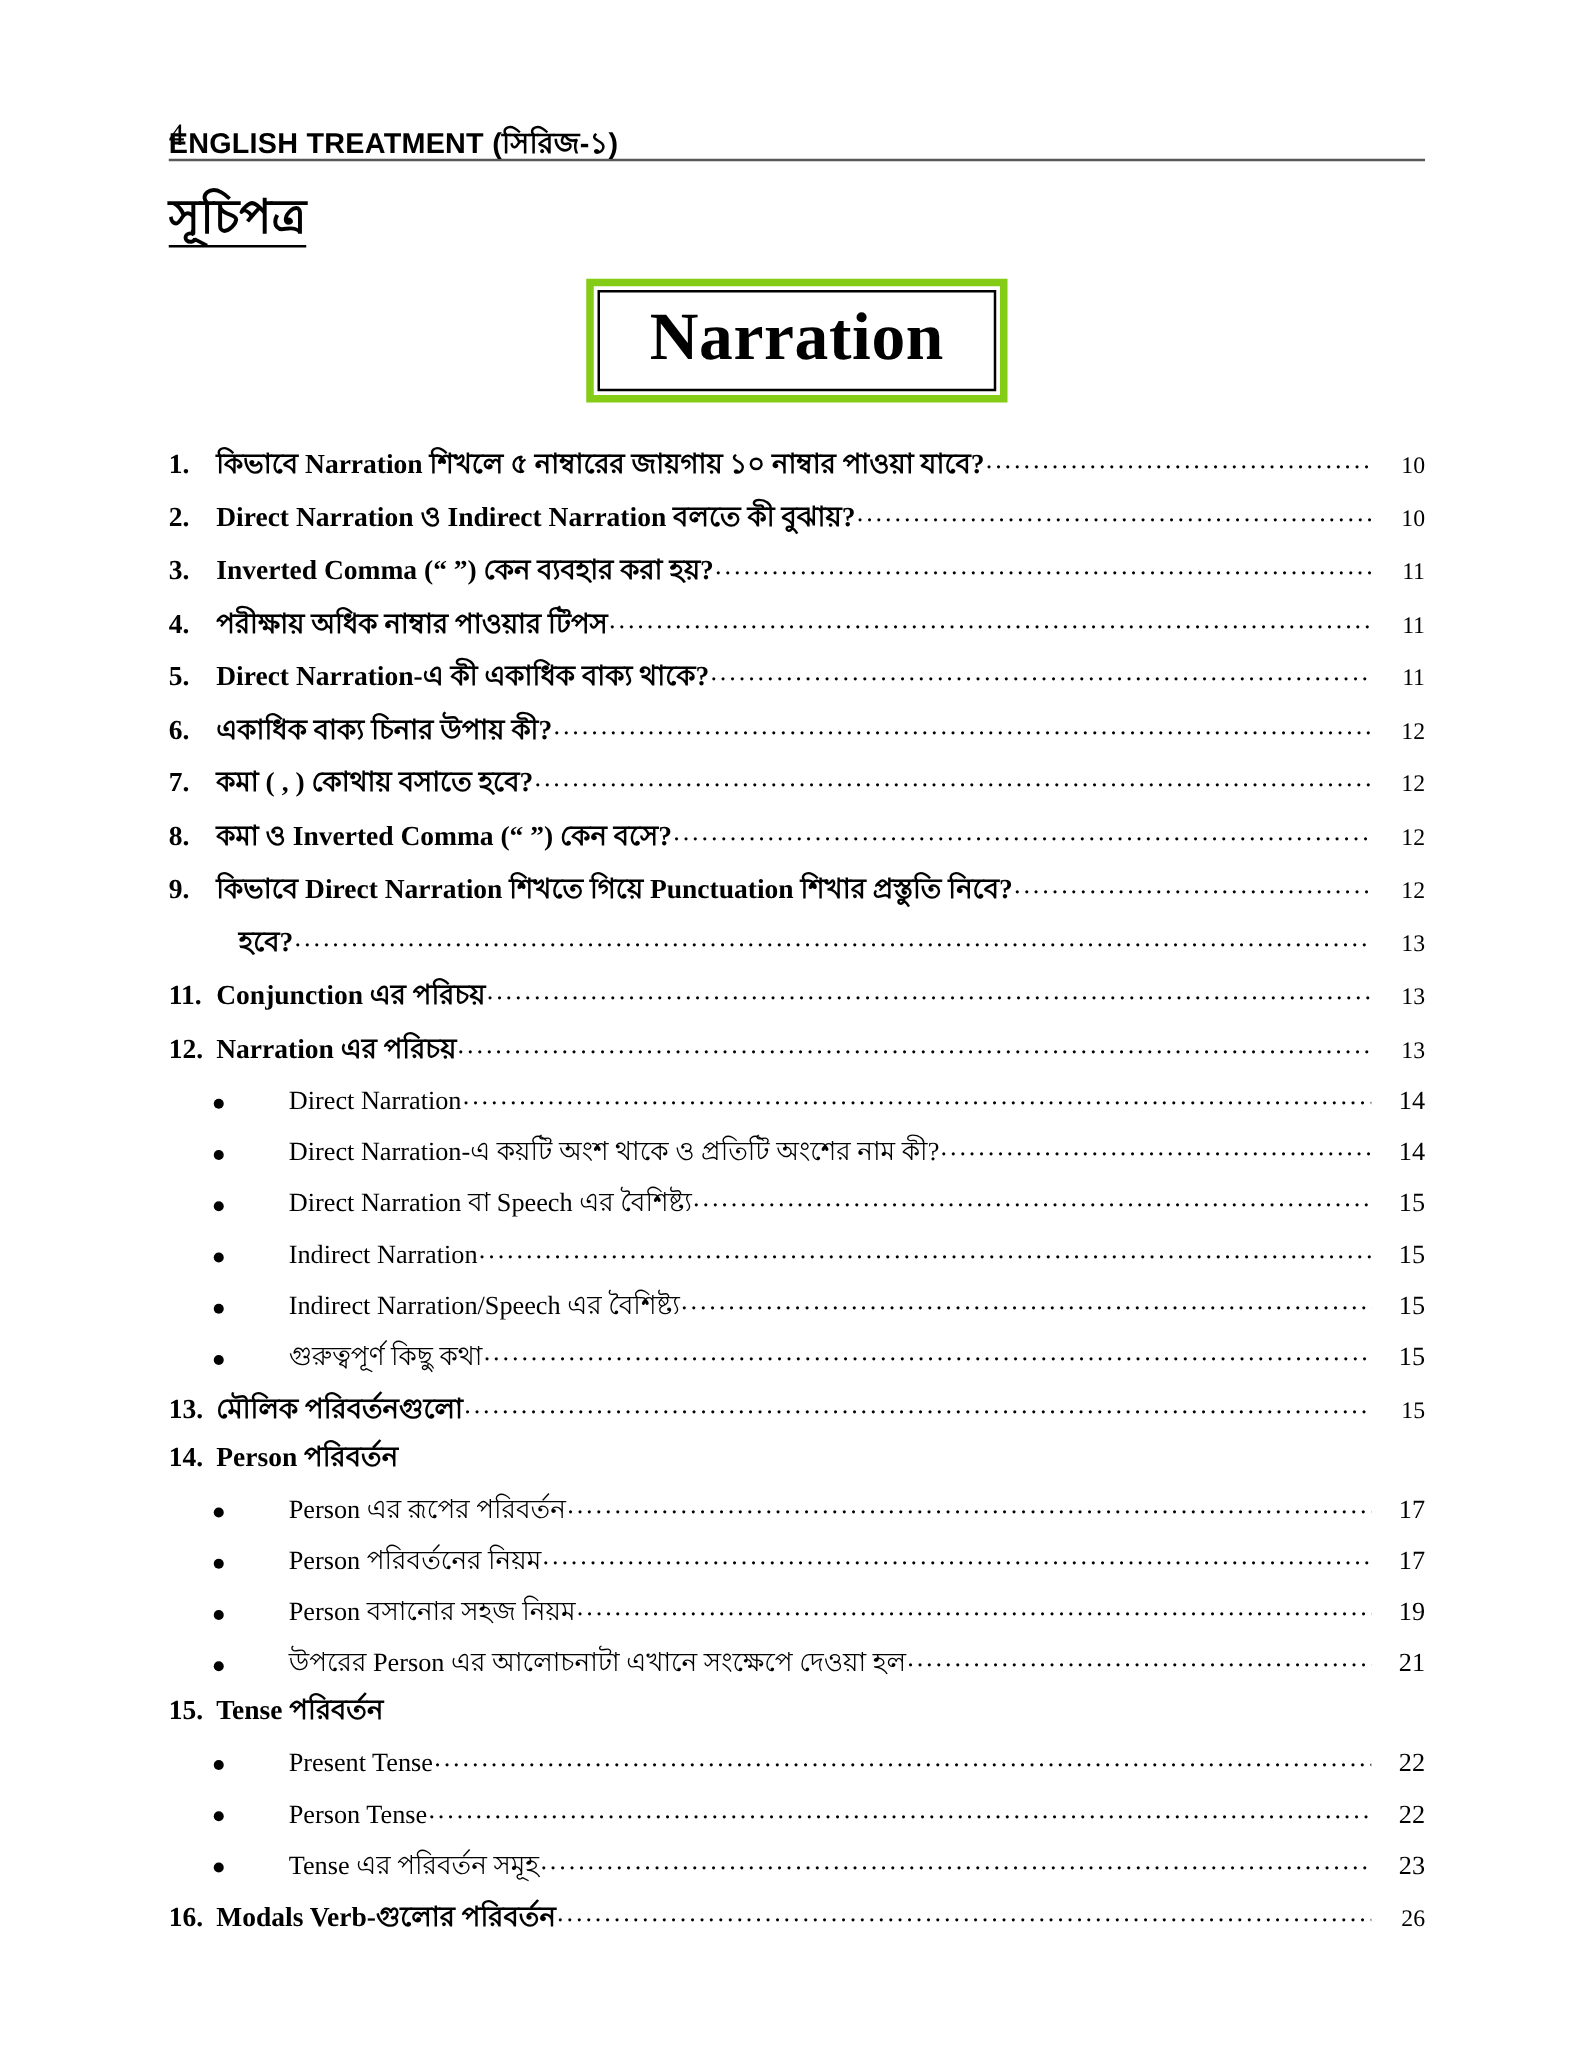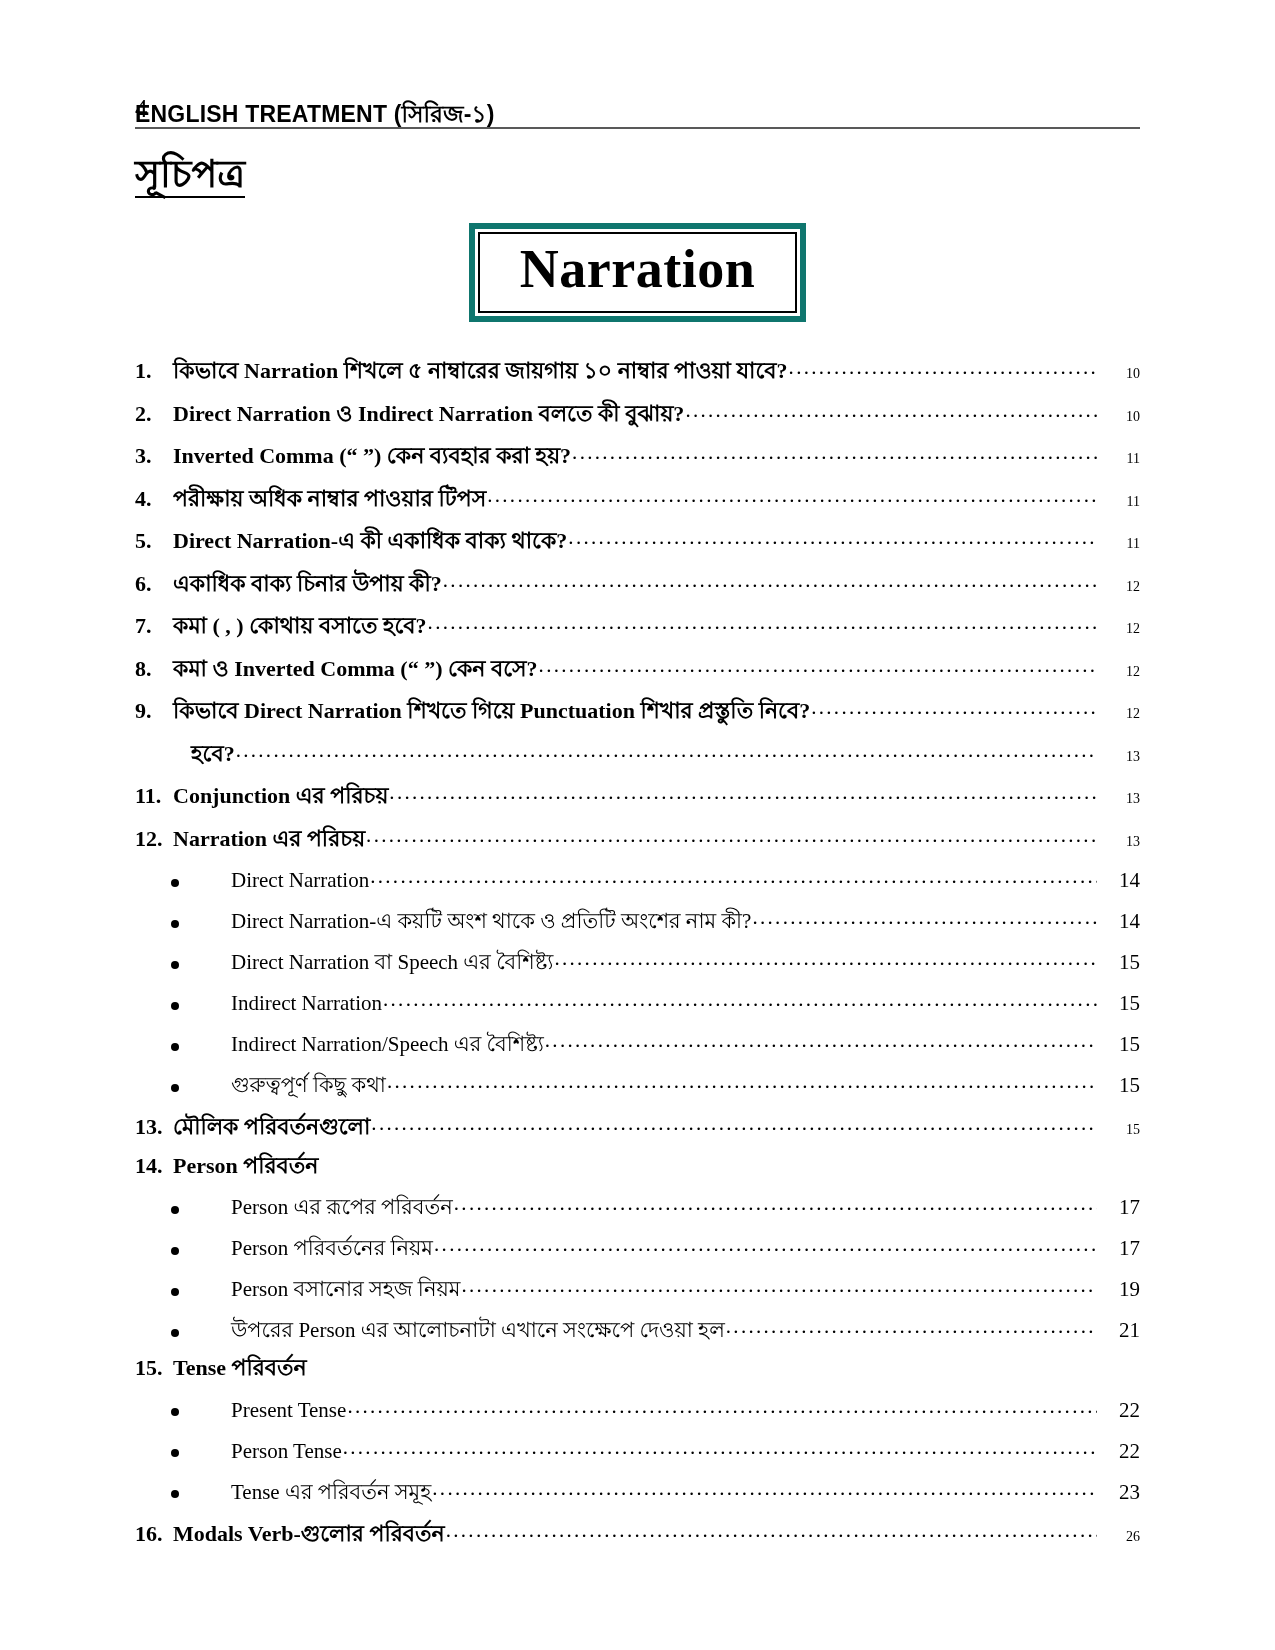--- a/index.html
+++ b/index.html
@@ -62,21 +62,21 @@
   }
 
   
   .chapter-box-wrap {
     display: flex;
     justify-content: center;
     margin-top: 26px;
     margin-bottom: 34px;
   }
   .chapter-box {
-    border: 6px solid #0f766e;
+    border: 6px solid #84cc16;
     padding: 3px;
     background: #fff;
   }
   .chapter-box-inner {
     border: 2px solid #000;
     padding: 4px 40px 10px 40px;
   }
   .chapter-name {
     font-family: "Liberation Serif", "DejaVu Serif", serif;
     font-size: 54px;
@@ -152,21 +152,21 @@
     font-size: 21px;
     white-space: nowrap;
     color: #000;
     font-weight: normal;
   }
   .pageno {
     flex: 0 0 auto;
     width: 42px;
     text-align: right;
     font-weight: normal;
-    font-size: 14px;
+    font-size: 19px;
   }
   .row.level-2 .pageno { font-size: 21px; }
 
   
   .row.cont .num { width: 38px; }
   .row.cont .label { padding-left: 18px; text-align: center; }
 </style>
 </head>
 <body>
 

